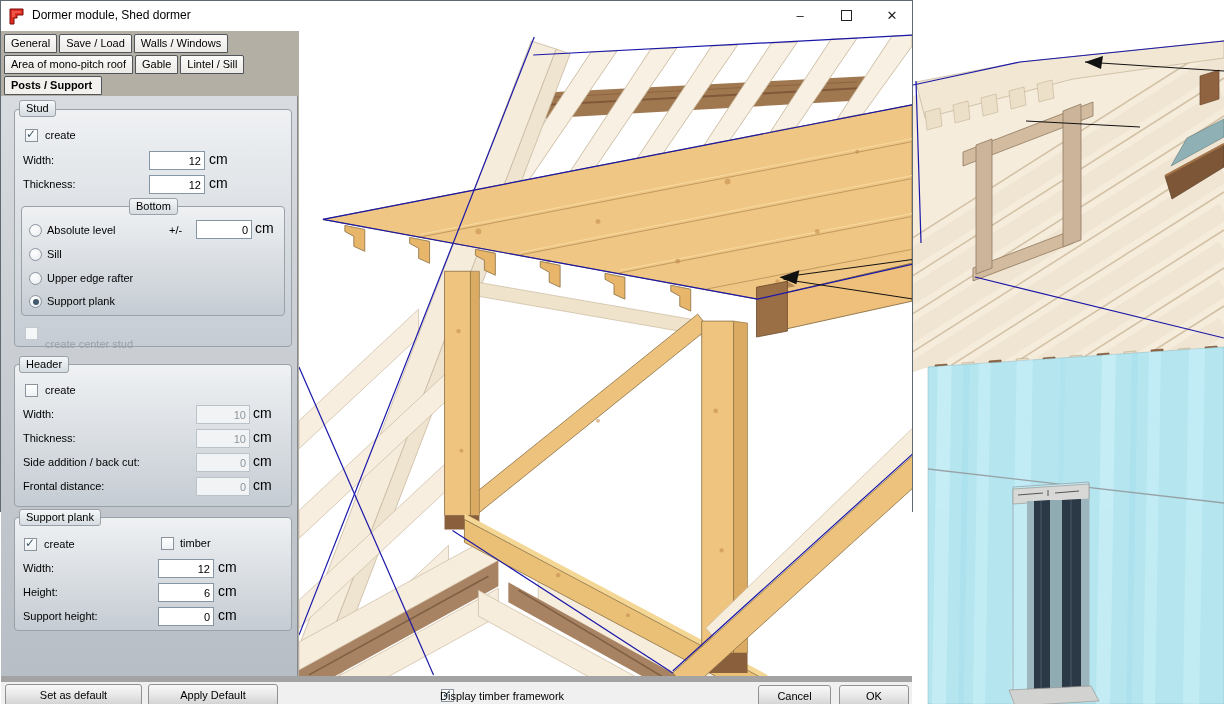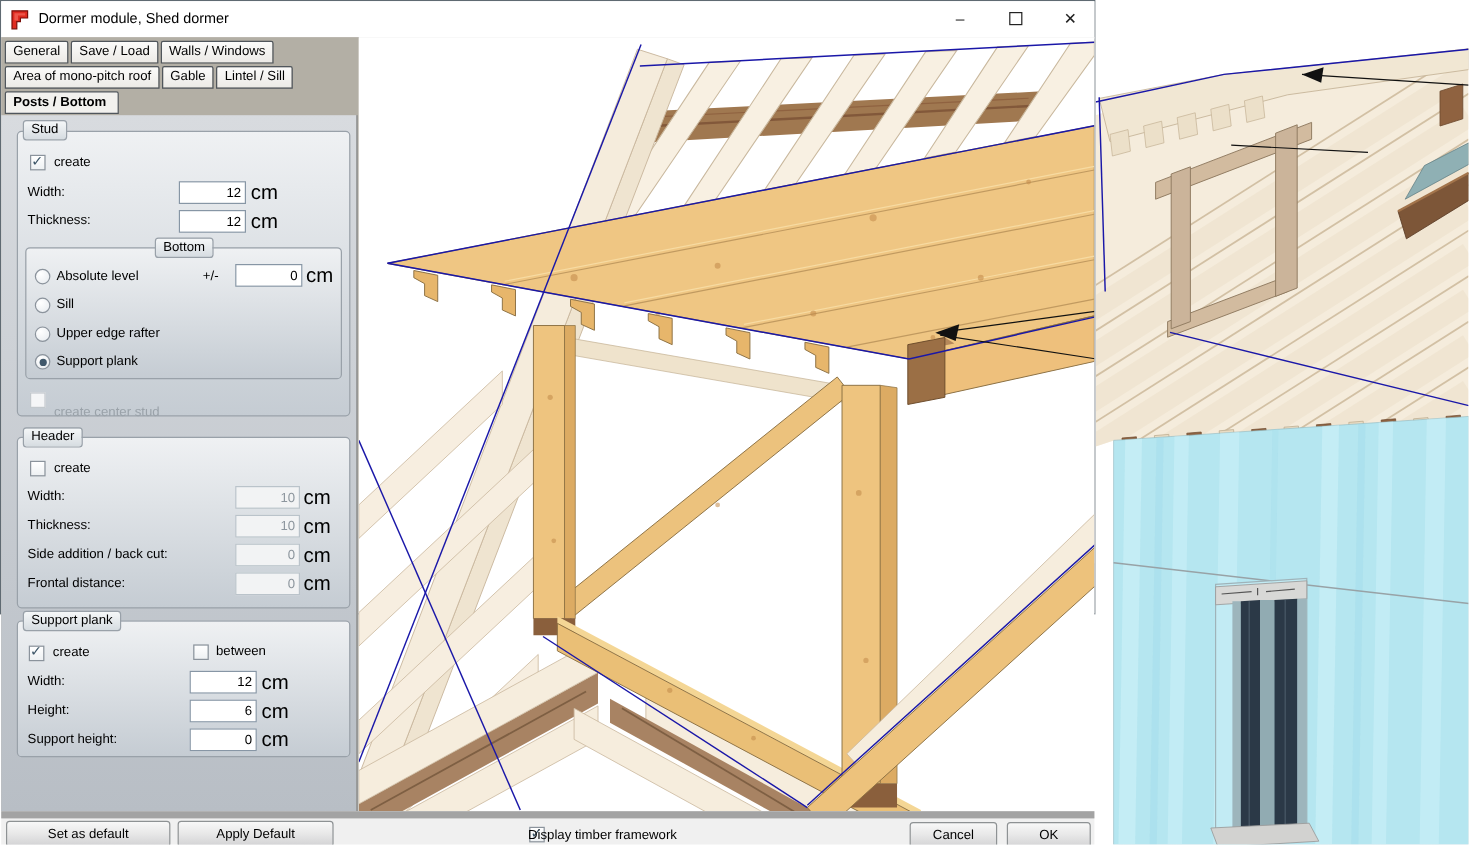--- a/index.html
+++ b/index.html
@@ -12,21 +12,21 @@
   .maxglyph{width:9px;height:9px;border:1px solid #222;}
   .left-panel{position:absolute;left:0;top:30px;width:298px;height:645px;background:#b3afa5;}
   .page{position:absolute;left:0;top:65px;width:297px;height:580px;background:linear-gradient(#d8dbdf,#b8bec5);border-right:1px solid #85888c;box-sizing:border-box;}
   .tabrow{position:absolute;left:3px;display:flex;}
   .tab{border:1px solid #50565c;background:linear-gradient(#fbfbfa,#eceae6);padding:2px 6px 3px 6px;font-size:11px;margin-right:2px;border-radius:2px 2px 0 0;white-space:nowrap;color:#000;}
   .tab.active{font-weight:bold;background:#f2f1ee;padding-right:9px;}
   .grp{position:absolute;border:1px solid #99a1a9;border-radius:4px;background:linear-gradient(#eff1f3,#c5ccd3);}
   .grp-lbl{position:absolute;border:1px solid #99a1a9;border-radius:3px;background:linear-gradient(#f5f7f8,#d6dce1);font-size:11px;padding:0 6px;height:15px;line-height:15px;color:#000;white-space:nowrap;}
   .lbl{position:absolute;font-size:11px;color:#000;white-space:nowrap;}
   .lbl.dis{color:#9aa2a9;margin-top:11px;}
-  .unit{position:absolute;font-size:17px;color:#000;}
+  .unit{position:absolute;font-size:14px;color:#000;}
   .field{position:absolute;height:19px;border:1px solid #8796a5;background:#fff;font-size:11px;box-sizing:border-box;display:flex;align-items:center;justify-content:flex-end;padding:0 3px;color:#000;}
   .field.dis{background:#f2f3f4;color:#8d969e;border-color:#bac3ca;}
   .cb{position:absolute;width:13px;height:13px;border:1px solid #8b939c;background:linear-gradient(#fff,#eef1f3);box-sizing:border-box;}
   .cb.on::after{content:"\2713";position:absolute;left:0px;top:-3px;font-size:12px;font-weight:bold;color:#3d5668;font-family:"DejaVu Sans",sans-serif;}
   .cb.dis{border-color:#c3c9cd;background:#f5f6f7;}
   .rb{position:absolute;width:13px;height:13px;border:1px solid #8b939c;border-radius:50%;background:radial-gradient(circle at 35% 30%,#fff,#e6eaee);box-sizing:border-box;}
   .rb.sel::after{content:"";position:absolute;left:2.5px;top:2.5px;width:6px;height:6px;border-radius:50%;background:#41596c;}
   .footer{position:absolute;left:0;top:675px;width:911px;height:28px;background:#f0f0f0;border-top:6px solid #a3a3a3;}
   .btn{position:absolute;height:22px;border:1px solid #8e9294;border-radius:3px;background:linear-gradient(#f8f8f8,#e8e8e8 48%,#d2d2d4);font-size:11px;display:flex;align-items:center;justify-content:center;color:#000;box-sizing:border-box;}
   .preview{position:absolute;left:298px;top:30px;width:613px;height:645px;background:#fff;overflow:hidden;}
@@ -57,21 +57,21 @@
         <div class="tab">Area of mono-pitch roof</div>
         <div class="tab">Gable</div>
         <div class="tab">Lintel / Sill</div>
       </div>
       <div class="tabrow" style="top:3px">
         <div class="tab">General</div>
         <div class="tab">Save / Load</div>
         <div class="tab">Walls / Windows</div>
       </div>
       <div class="tabrow" style="top:45px">
-        <div class="tab active">Posts / Bottom</div>
+        <div class="tab active">Posts / Support</div>
       </div>
 
       <div class="page">
 
         <div class="grp" style="left:13px;top:13px;width:276px;height:236px"></div>
         <div class="grp-lbl" style="left:18px;top:4px">Stud</div>
         <div class="cb on" style="left:24px;top:33px"></div>
         <span class="lbl" style="left:44px;top:33px">create</span>
         <span class="lbl" style="left:22px;top:58px">Width:</span>
         <div class="field" style="left:148px;top:55px;width:56px">
@@ -126,21 +126,21 @@
         <div class="field dis" style="left:195px;top:381px;width:54px">
             <span>0</span>
           </div>
         <span class="unit" style="left:252px;top:381px">cm</span>
 
         <div class="grp" style="left:13px;top:421px;width:276px;height:112px"></div>
         <div class="grp-lbl" style="left:18px;top:413px">Support plank</div>
         <div class="cb on" style="left:23px;top:442px"></div>
         <span class="lbl" style="left:43px;top:442px">create</span>
         <div class="cb" style="left:160px;top:441px"></div>
-        <span class="lbl" style="left:179px;top:441px">between</span>
+        <span class="lbl" style="left:179px;top:441px">timber</span>
         <span class="lbl" style="left:22px;top:466px">Width:</span>
         <div class="field" style="left:157px;top:463px;width:56px">
             <span>12</span>
           </div>
         <span class="unit" style="left:217px;top:463px">cm</span>
         <span class="lbl" style="left:22px;top:490px">Height:</span>
         <div class="field" style="left:157px;top:487px;width:56px">
             <span>6</span>
           </div>
         <span class="unit" style="left:217px;top:487px">cm</span>

